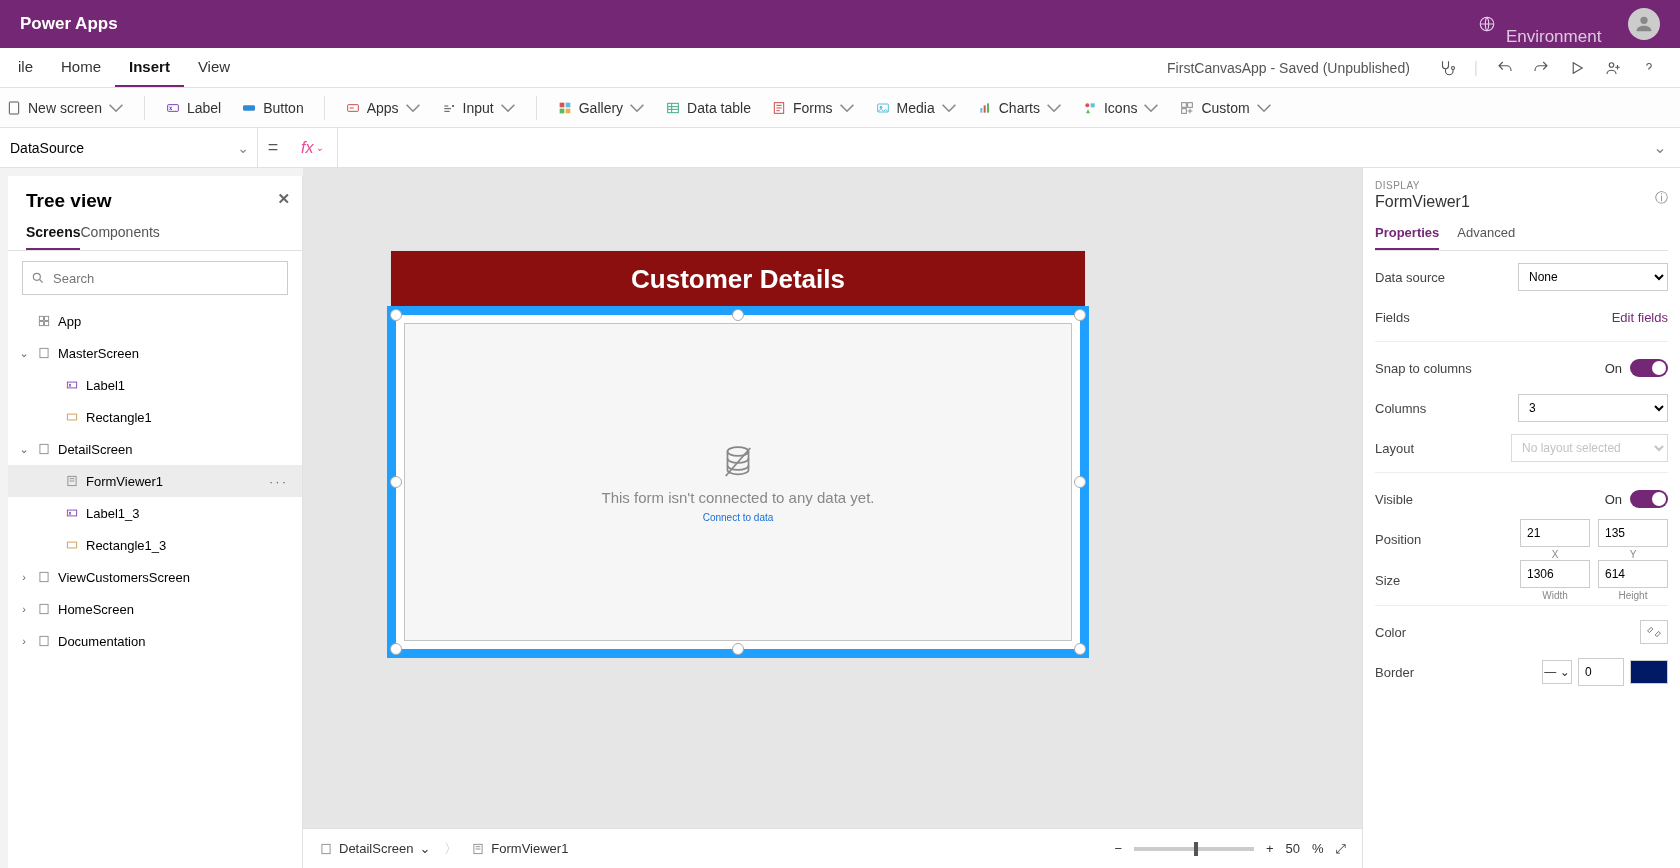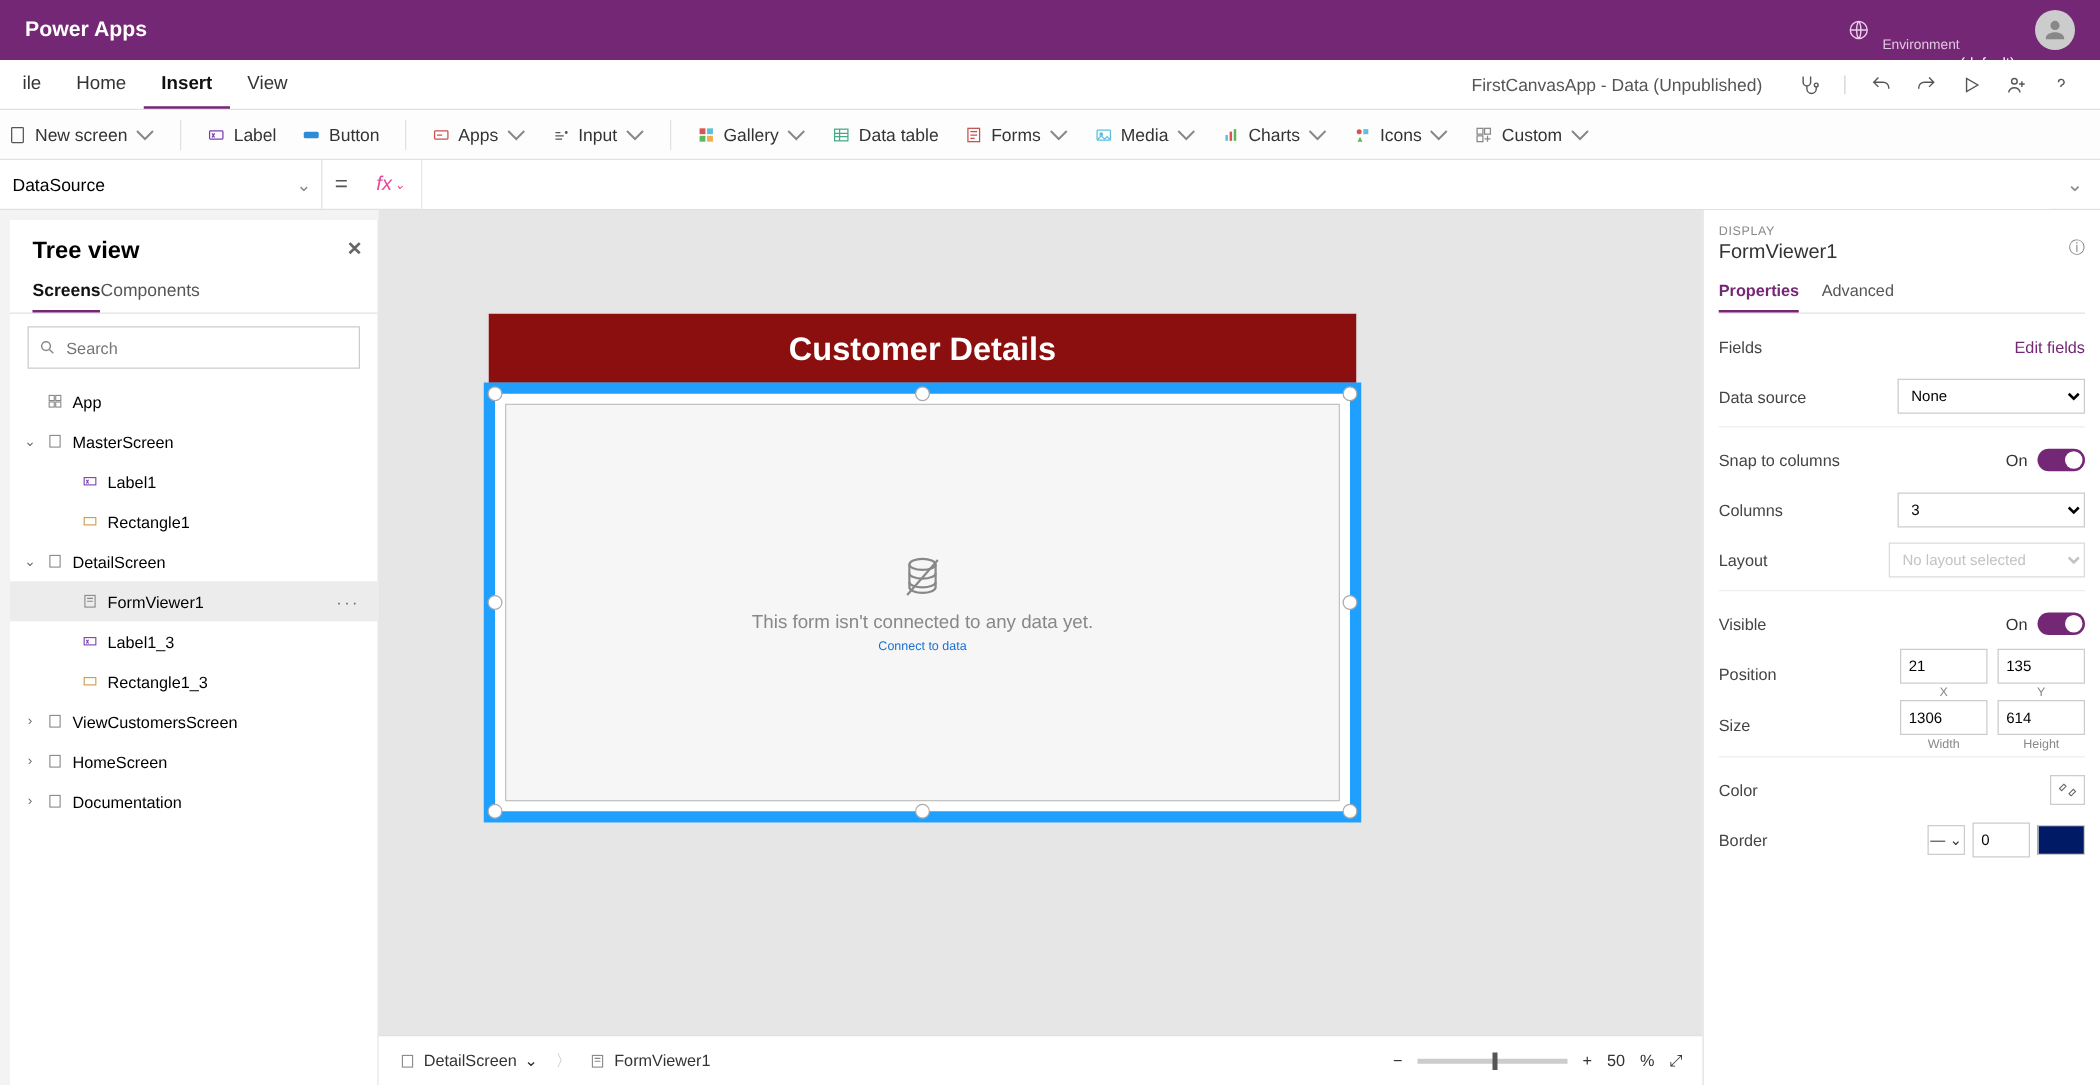--- a/index.html
+++ b/index.html
@@ -3,21 +3,21 @@
 <meta charset="utf-8">
 <style>
 * { margin: 0; padding: 0; box-sizing: border-box; font-family: "Segoe UI", Arial, sans-serif; }
 body { background: #f3f3f3; overflow: hidden; width: 1680px; height: 868px; position: relative; }
 
 
 .topbar { height: 48px; background: #742774; color: #fff; display: flex; align-items: center; padding: 0 20px; }
 .topbar .brand { font-weight: 600; font-size: 17px; }
 .topbar .spacer { flex: 1; }
 .topbar .env { text-align: left; margin-right: 16px; font-size: 12px; line-height: 1.2; display:flex; align-items:center; gap:10px; }
-.topbar .env .env-label { color: #e0c7e0; font-size: 11px; margin-top: 40px; }
+.topbar .env .env-label { color: #e0c7e0; font-size: 17px; margin-top: 40px; }
 .topbar .avatar { width: 32px; height: 32px; border-radius: 50%; background: #ccc; display:flex; align-items:center; justify-content:center; }
 .topbar .avatar svg { width: 22px; height: 22px; fill:#888; }
 
 
 .menubar { height: 40px; background: #fff; border-bottom: 1px solid #e1e1e1; display: flex; align-items: stretch; padding: 0 4px; }
 .menubar .menuitem { padding: 0 14px; display:flex; align-items:center; color:#333; font-size:15px; border-bottom:2px solid transparent; cursor:pointer; }
 .menubar .menuitem.active { border-bottom-color:#742774; font-weight:600; color:#111; }
 .menubar .right { margin-left:auto; display:flex; align-items:center; gap:18px; padding-right:18px; }
 .menubar .right .status { color:#555; font-size:14px; margin-right: 10px;}
 .menubar .right svg { width:18px; height:18px; stroke:#555; fill:none; stroke-width:1.5; cursor:pointer; }
@@ -124,21 +124,21 @@
       </svg>
   </div>
 </div>
 
 <div class="menubar">
   <div class="menuitem">ile</div>
   <div class="menuitem">Home</div>
   <div class="menuitem active">Insert</div>
   <div class="menuitem">View</div>
   <div class="right">
-    <div class="status">FirstCanvasApp - Data (Unpublished)</div>
+    <div class="status">FirstCanvasApp - Saved (Unpublished)</div>
     <div class="iconbtn">
         <svg viewBox="0 0 24 24">
           <path d="M6 3v6a4 4 0 0 0 8 0V3M10 13v3a5 5 0 0 0 10 0v-2"></path>
           <circle cx="20" cy="12" r="2"></circle>
         </svg>
       </div>
     <div style="color:#ddd">|</div>
     <div class="iconbtn">
         <svg viewBox="0 0 24 24">
           <path d="M9 14 4 9l5-5M4 9h10a6 6 0 0 1 6 6v1"></path>
@@ -483,26 +483,26 @@
   <div class="props">
     <div class="section">DISPLAY</div>
     <div class="objname">FormViewer1</div>
     <span class="help">ⓘ</span>
     <div class="ptabs">
       <div class="active">Properties</div>
       <div>Advanced</div>
     </div>
 
     <div class="row">
+      <span class="lbl">Data source</span>
+      <select style="width:150px"><option>None</option></select>
+    </div>
+    <div class="row">
       <span class="lbl">Fields</span>
       <span class="editlink">Edit fields</span>
-    </div>
-    <div class="row">
-      <span class="lbl">Data source</span>
-      <select style="width:150px"><option>None</option></select>
     </div>
     <div class="hr"></div>
     <div class="row">
       <span class="lbl">Snap to columns</span>
       <span style="display:flex;align-items:center;gap:8px">
         <span>On</span>
         <span class="toggle"></span>
       </span>
     </div>
     <div class="row">

